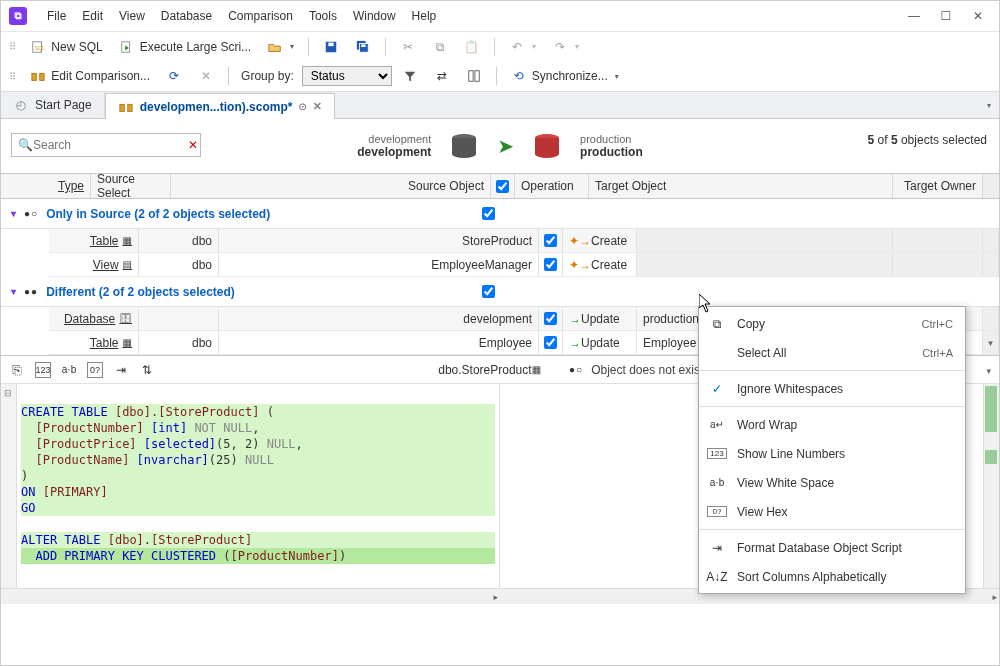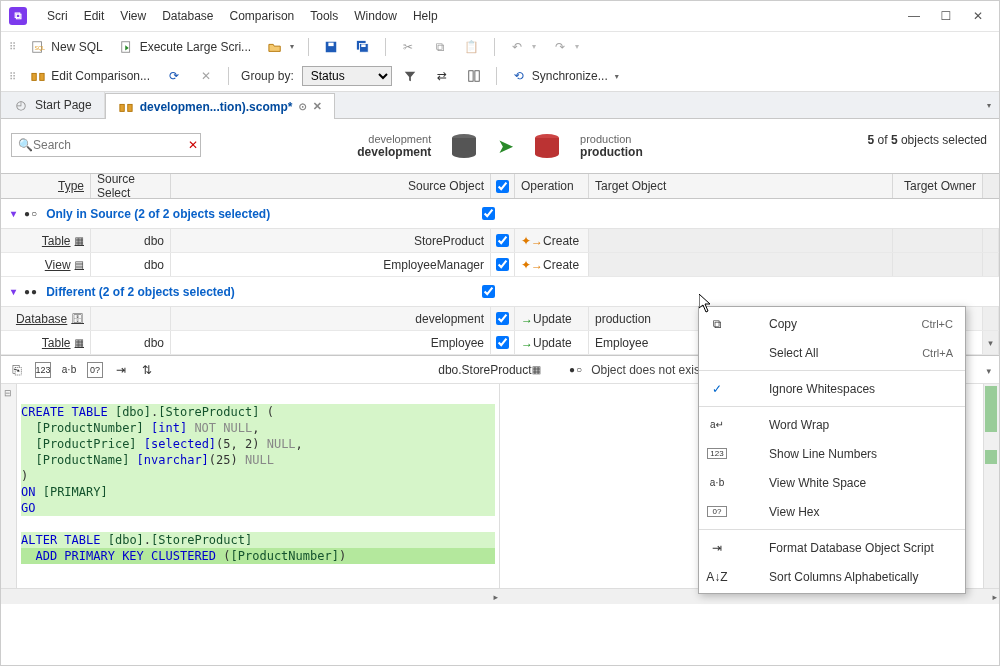--- a/index.html
+++ b/index.html
@@ -58,72 +58,72 @@
   .c-tobj { flex:1; }
   .c-towner { width:90px; justify-content:flex-end; }
   .c-scroll { width:16px; background:#eee; border:none;}
   
   .group-row { height:30px; border-bottom:1px solid #e3e3e3; display:flex; align-items:center; padding-left:10px; gap:8px; color:#0a62c9; font-weight:bold; cursor:pointer; }
   .group-row .chk-area { margin-left:auto; width:24px; display:flex; justify-content:center; padding-right:0; }
   .group-row .after-chk { width: calc(74px + 1px + 310px + 90px + 16px); }
   .chev { color:#7c3aed; font-size:10px; }
   .dots-indicator { font-size:10px; color:#333; letter-spacing:1px; }
   
-  .data-row { height:24px; border-bottom:1px solid #e8e8e8; display:flex; font-size:12px; background:#f6f6f6; }
+  .data-row { height:24px; border-bottom:1px solid #e8e8e8; display:flex; font-size:12px; background:#f6f6f6;margin-left:48px; }
   .data-row.white { background:#fff; }
   .data-row .gcol { border-right:1px solid #e3e3e3; }
   .type-label { justify-content:flex-end; gap:4px; }
   .type-ico { font-size:10px; color:#444;}
   .op-create { color:#e07b00; }
   .op-update { color:#0a8a0a; }
   
   
   .lower { display:flex; flex-direction:column; border-top:1px solid #c7c7c7; }
   .ed-toolbar { height:28px; display:flex; align-items:center; padding:0 8px; gap:10px; border-bottom:1px solid #e0e0e0; }
   .ed-mid { margin-left:auto; display:flex; align-items:center; }
   .ed-right { margin-left: 18px; display:flex; align-items:center; gap:8px; color:#444;}
   
   .editors { display:flex; height:204px; position:relative; }
   .editor-pane { width:50%; overflow:auto; border-right:1px solid #ddd; position:relative;}
   .editor-pane:last-child { border-right:none;}
   .code { font-family: Consolas, monospace; font-size:12px; line-height:16px; padding:4px 4px 4px 20px; white-space:pre; }
   .code .kw { color:#0000cc; }
-  .code .str { color:#14532d; }
+  .code .str { color:#7f1d1d; }
   .code .gray { color:#888; }
   .hl-green { background:#d6f5c9; display:inline-block; width:100%; }
   .hl-dgreen { background:#b4e89d; display:inline-block; width:100%; }
   .gutter { position:absolute; left:0; top:0; width:16px; background:#f3f3f3; height:100%; border-right:1px solid #ddd;}
   .fold { position:absolute; left:3px; top:4px; font-size:9px; color:#888;}
   
   .scroll-h { height:16px; background:#f0f0f0; border-top:1px solid #ddd; display:flex;}
   .scroll-h .half { width:50%; display:flex; align-items:center; justify-content:flex-end; padding: 0 2px;}
   .scroll-thumb-v { position:absolute; right:0; top:0; width:16px; background:#f0f0f0; height:100%; border-left:1px solid #ddd;}
   .scroll-marker { position:absolute; right:2px; width:12px; background:#ccc;}
   
   
   .context-menu { position:absolute; left:697px; top:305px; width:268px; background:#fff; border:1px solid #aaa; box-shadow:2px 2px 8px rgba(0,0,0,0.25); z-index:100; padding:2px 0;}
   .ctx-item { display:flex; align-items:center; height:29px; padding:0 12px 0 8px; cursor:pointer; gap:10px; }
   .ctx-icon { width:20px; display:flex; justify-content:center; color:#333; }
-  .ctx-label { flex:1;margin-left:32px; }
+  .ctx-label { flex:1; }
   .ctx-short { color:#666; font-size:11px; }
   .ctx-sep { height:1px; background:#ddd; margin:3px 0; }
   .ctx-check { color:#0066cc; }
   
   .cursor-arrow { position:absolute; left:698px; top:293px; font-size:16px; z-index:101; color:#000;}
   
   input[type=checkbox]{ width:13px; height:13px; }
   
   .mini-icon { width:14px; height:14px; }
 </style>
 </head>
 <body>
 
 <div class="titlebar">
   <div class="app-icon">⧉</div>
-  <div class="menu-item">Scri</div>
+  <div class="menu-item">File</div>
   <div class="menu-item">Edit</div>
   <div class="menu-item">View</div>
   <div class="menu-item">Database</div>
   <div class="menu-item">Comparison</div>
   <div class="menu-item">Tools</div>
   <div class="menu-item">Window</div>
   <div class="menu-item">Help</div>
   <div class="window-controls">
     <div class="win-btn">—</div>
     <div class="win-btn">☐</div>

